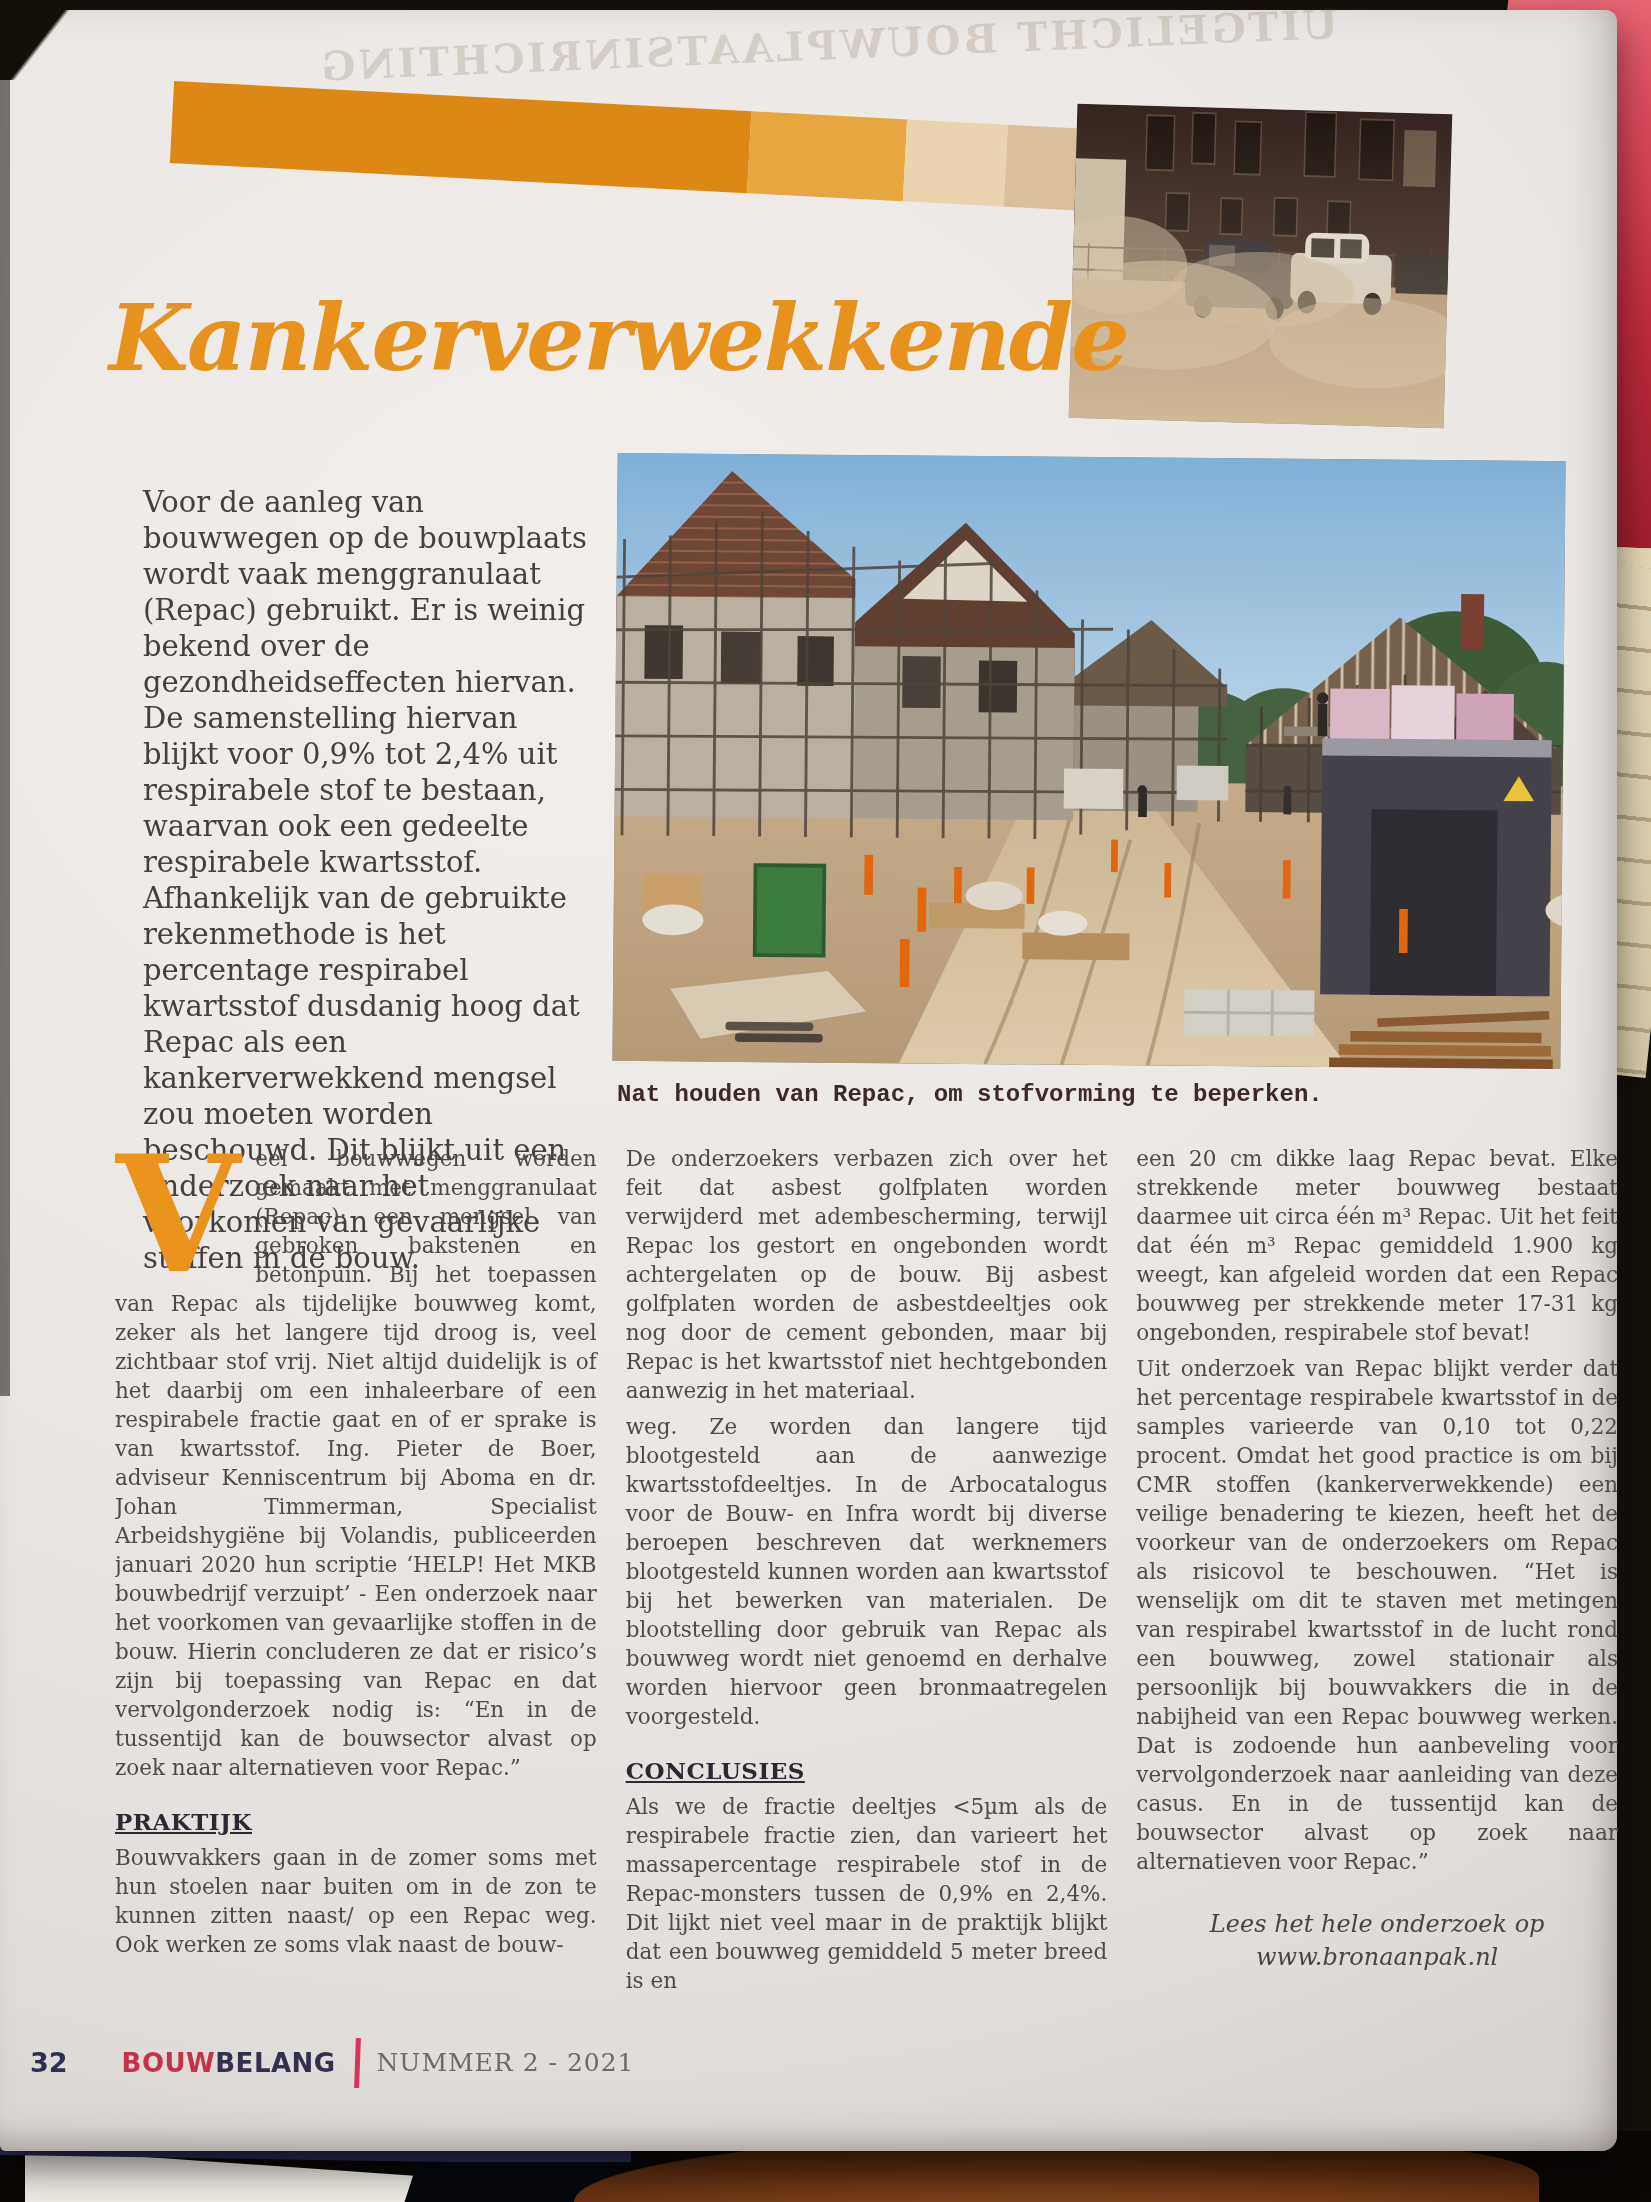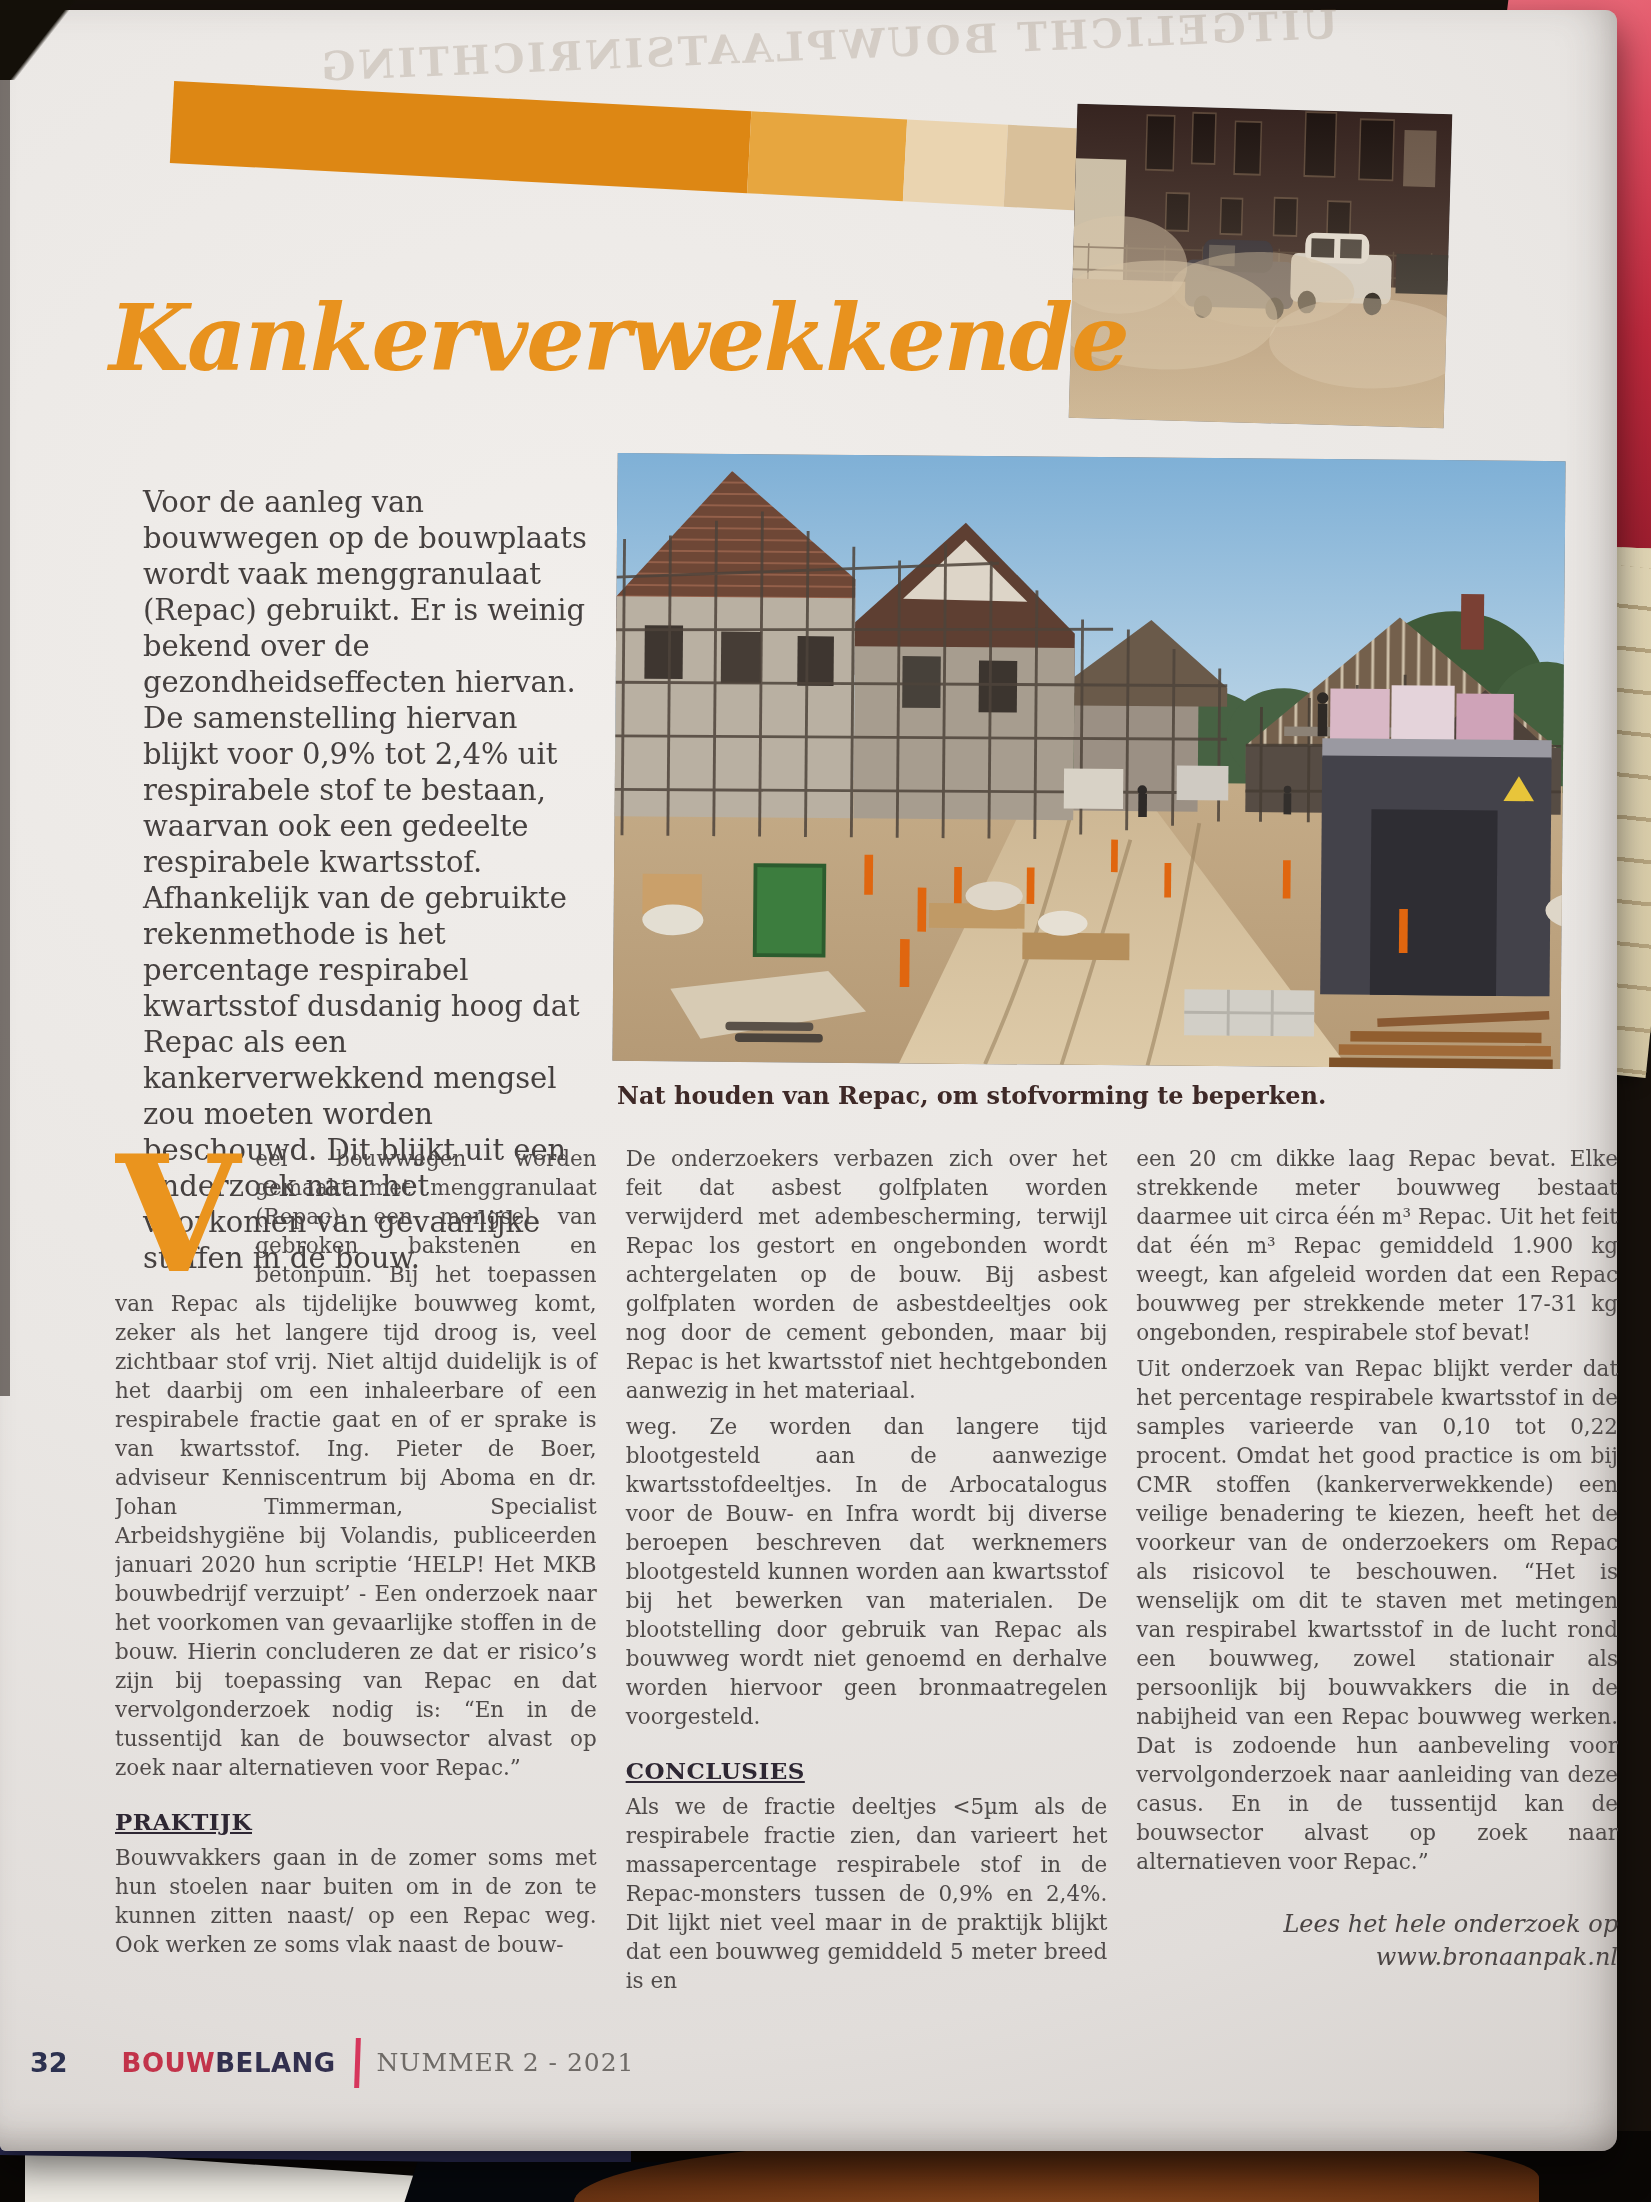--- a/index.html
+++ b/index.html
@@ -62,33 +62,33 @@
   .photo-inset{left:1073px;top:99px;width:375px;height:314px;transform:rotate(1.6deg);}
   .photo-main{left:615px;top:447px;width:948px;height:608px;transform:rotate(.5deg);}
   .photo svg{display:block;width:100%;height:100%;}
 
   .headline{position:absolute;left:109px;top:218px;width:1013px;
         font-weight:bold;color:#e8921e;font-size:92px;line-height:98px;letter-spacing:-1.9px;font-style:italic;}
   .intro{position:absolute;left:143px;top:445px;width:444px;
         font-size:29px;line-height:36px;color:#45403f;}
 
   .caption{position:absolute;left:617px;top:1071px;width:860px;
-        font-weight:bold;font-size:24px;color:#3e2927;}
+        font-weight:bold;font-size:24px;color:#3e2927;font-family:Liberation Mono, monospace;}
 
   .columns{position:absolute;left:115px;top:1134px;width:1503px;height:927px;
         display:flex;gap:29px;overflow:hidden;color:#4f4a49;}
   .col{flex:1 1 0;font-size:21.5px;line-height:29px;text-align:justify;}
   .col p{margin:0 0 0 0;}
   .col p + p{margin-top:7px;}
   .dropcap{float:left;font-size:161px;line-height:132px;font-weight:bold;color:#ea941e;
         margin:5.7px 15.3px 0 0;}
   .sec-header{font-weight:bold;color:#2e2733;font-size:23px;margin:25px 0 7.6px;
         letter-spacing:0.5px;font-family:"DejaVu Serif",serif;text-decoration:underline;}
   .note{margin-top:32.5px;font-style:italic;font-size:24px;line-height:32.5px;color:#4a4443;
-        text-align:right;}
+        text-align:center;}
 
   .footer{position:absolute;left:30px;top:2028px;display:flex;align-items:center;
         font-family:"DejaVu Sans",sans-serif;}
   .page-number{font-weight:bold;font-size:27px;color:#2c3150;margin-right:54px;}
   .logo{font-weight:bold;font-size:26px;letter-spacing:0.5px;}
   .logo-bouw{color:#c2334a;}
   .logo-belang{color:#32304e;}
   .footer-divider{width:4.8px;height:50px;background:#d6365c;margin:0 17px 0 19px;transform:rotate(2deg);}
   .issue{font-family:"DejaVu Serif",serif;font-size:25px;color:#6e6a66;letter-spacing:1px;}
 </style>

